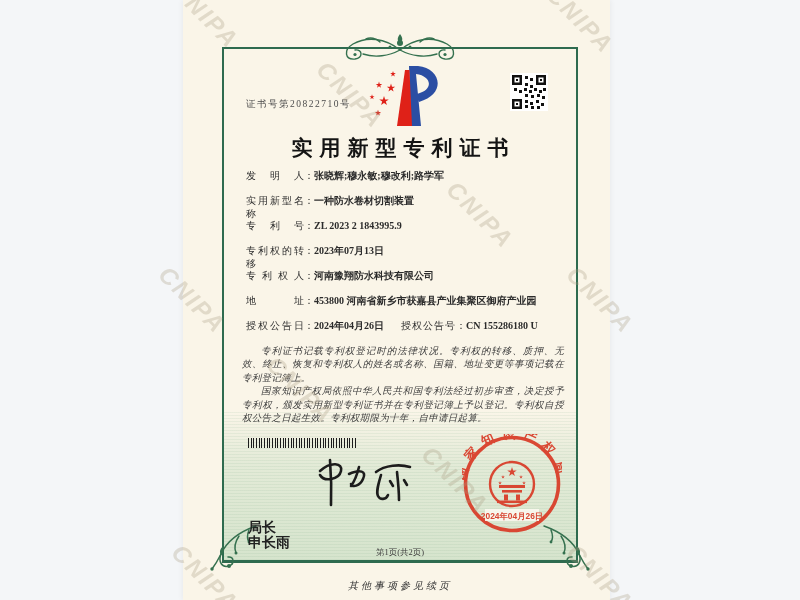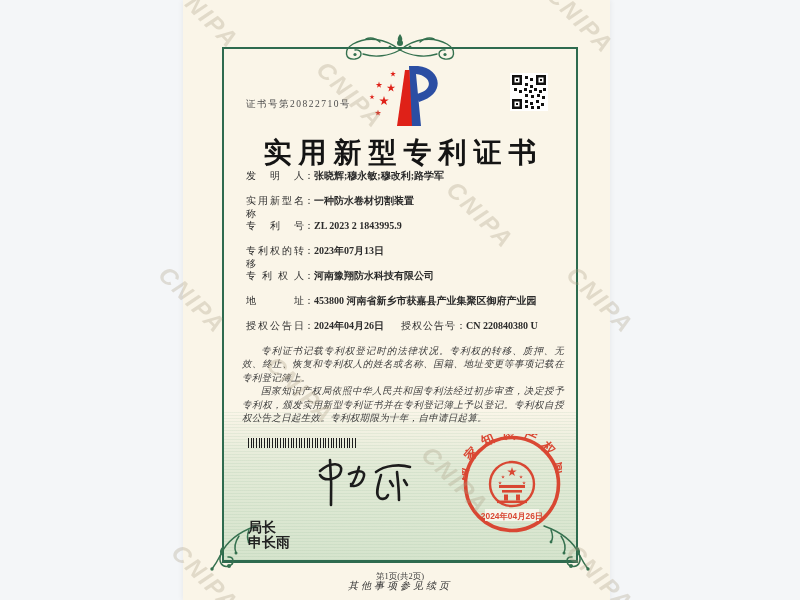--- a/index.html
+++ b/index.html
@@ -25,21 +25,21 @@
       font-family:"Liberation Sans","DejaVu Sans",sans-serif;
       font-weight:700;font-style:italic;font-size:24px;letter-spacing:2px;
       color:rgba(168,156,128,.30);}
 
   .cert-no{position:absolute;left:22px;top:21px;font-size:9.5px;letter-spacing:1.5px;color:#4c4c4c;margin-top:28px;}
 
   .logo{position:absolute;left:139px;top:15px;width:82px;height:66px;}
   .qr{position:absolute;left:286px;top:24px;width:38px;height:38px;}
 
   .title{position:absolute;left:0;top:85px;width:100%;text-align:center;
-         font-size:28px;font-weight:700;color:#141414;letter-spacing:7px;text-indent:7px;}
+         font-size:21px;font-weight:700;color:#141414;letter-spacing:7px;text-indent:7px;}
 
   .fields{position:absolute;left:22px;top:120px;width:316px;}
   .f-row{position:relative;height:25px;font-size:10px;color:#2f2f2f;line-height:13px;}
   .f-label{display:inline-block;width:58px;text-align:justify;text-align-last:justify;vertical-align:top;}
   .f-colon{display:inline-block;width:10px;vertical-align:top;}
   .f-value{display:inline-block;font-weight:600;color:#2b2b2b;vertical-align:top;max-width:240px;}
   .f-extra{position:absolute;left:155px;top:0;white-space:nowrap;}
   .f-extra .f-label2{letter-spacing:1px;}
 
   .paras{position:absolute;left:18px;top:296px;width:322px;font-size:9.5px;line-height:13.4px;
@@ -48,21 +48,21 @@
 
   .barcode{position:absolute;left:24px;top:389px;width:108px;height:10px;
            background:repeating-linear-gradient(90deg,#1c1c1c 0 1.5px,transparent 1.5px 3px,
                      #1c1c1c 3px 4px,transparent 4px 5.5px,#1c1c1c 5.5px 6.2px,transparent 6.2px 8px);}
 
   .signer{position:absolute;left:24px;top:428px;font-family:Liberation Mono, monospace;
           font-weight:700;font-size:14px;color:#222;line-height:15px;margin-top:44px;}
   .sig{position:absolute;left:80px;top:406px;width:118px;height:56px;}
   .seal{position:absolute;left:238px;top:385px;width:100px;height:100px;}
 
-  .page-num{position:absolute;left:0;top:498px;width:100%;text-align:center;font-size:8.5px;color:#3c3c3c;margin-top:24px;}
+  .page-num{position:absolute;left:0;top:498px;width:100%;text-align:center;font-size:8.5px;color:#3c3c3c;}
   .foot-note{position:absolute;left:39px;top:579px;width:356px;text-align:center;
              font-size:10px;font-style:italic;letter-spacing:3px;color:#333;}
 
   .ornament-top{position:absolute;left:50%;top:-19px;transform:translateX(-50%);width:134px;height:36px;}
   .corner{position:absolute;width:50px;height:50px;bottom:-12px;}
   .corner.left{left:-15px;}
   .corner.right{right:-15px;transform:scaleX(-1);}
   svg{display:block;}
 </style>
 </head>
@@ -211,21 +211,21 @@
   </div>
 
   <div class="f-row">
     <span class="f-label">地址</span><span class="f-colon">：</span><span class="f-value">453800 河南省新乡市获嘉县产业集聚区御府产业园</span>
     
   </div>
 
   <div class="f-row">
     <span class="f-label">授权公告日</span><span class="f-colon">：</span><span class="f-value">2024年04月26日</span>
     <span class="f-extra">
-      <span class="f-label2">授权公告号</span><span class="f-colon">：</span><span class="f-value">CN 220840380 U</span>
+      <span class="f-label2">授权公告号</span><span class="f-colon">：</span><span class="f-value">CN 155286180 U</span>
     </span>
   </div>
 </div>
 
       <div class="paras">
         <p>专利证书记载专利权登记时的法律状况。专利权的转移、质押、无效、终止、恢复和专利权人的姓名或名称、国籍、地址变更等事项记载在专利登记簿上。</p>
         <p>国家知识产权局依照中华人民共和国专利法经过初步审查，决定授予专利权，颁发实用新型专利证书并在专利登记簿上予以登记。专利权自授权公告之日起生效。专利权期限为十年，自申请日起算。</p>
       </div>
 
       <div class="barcode"></div>

